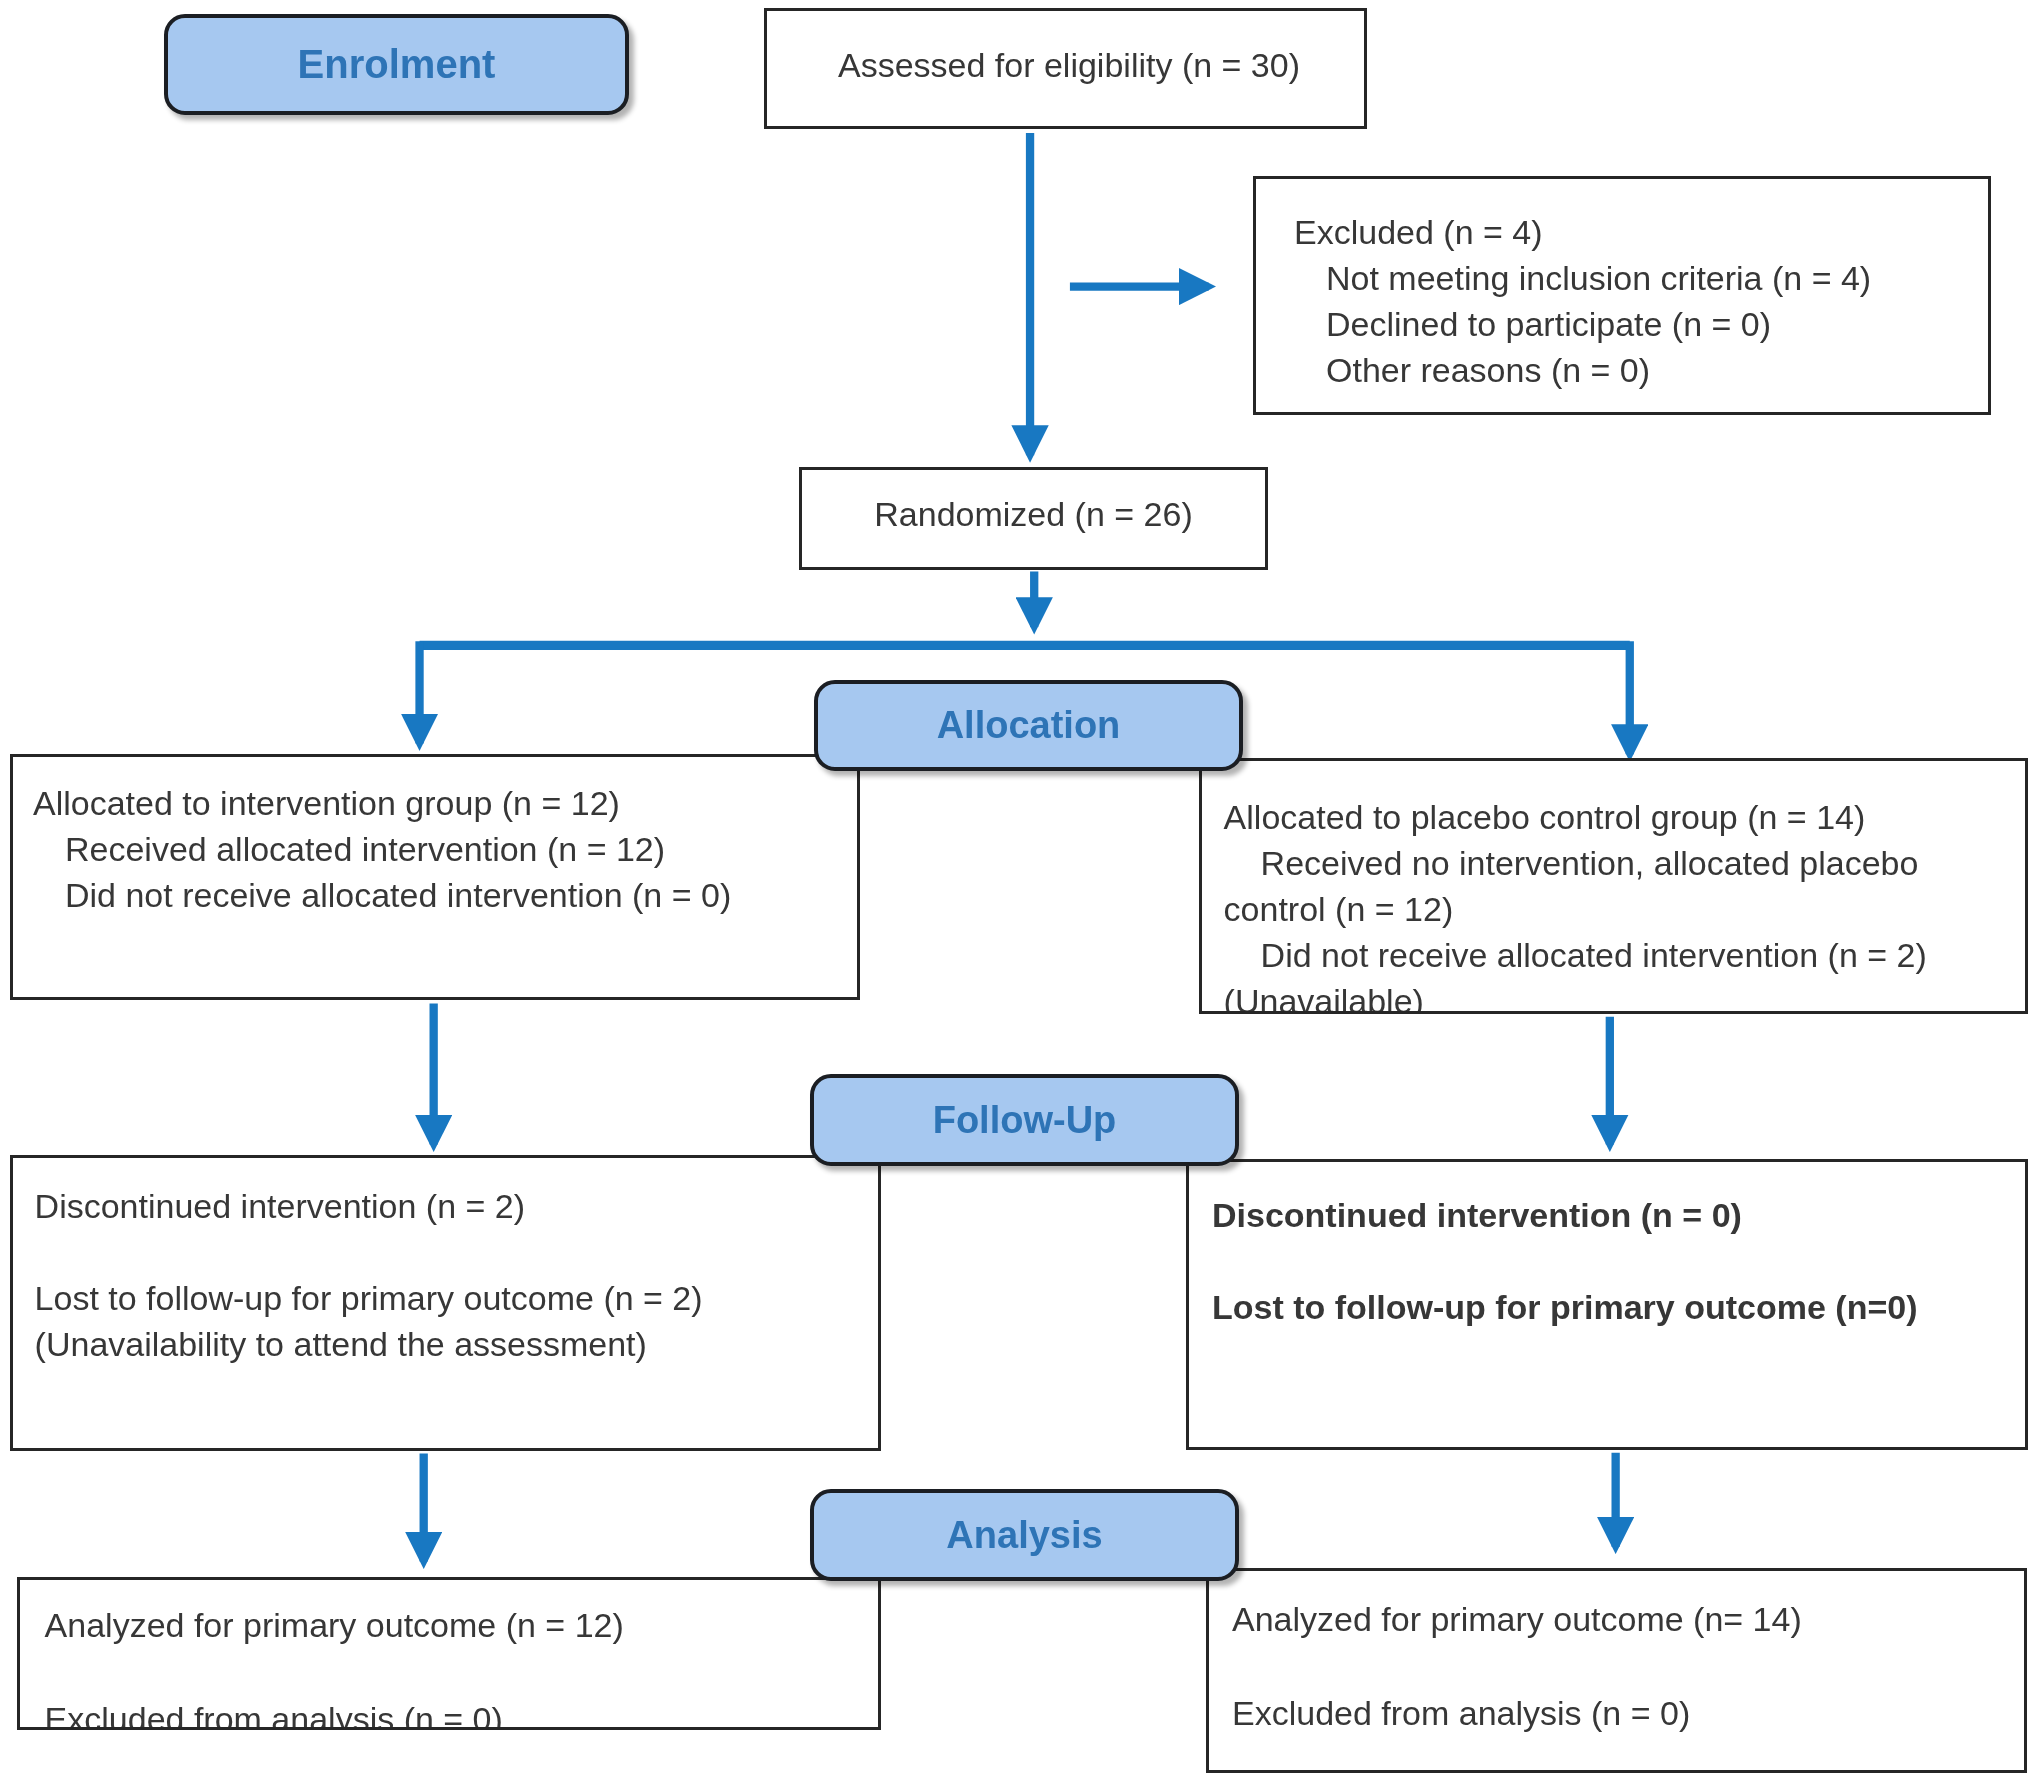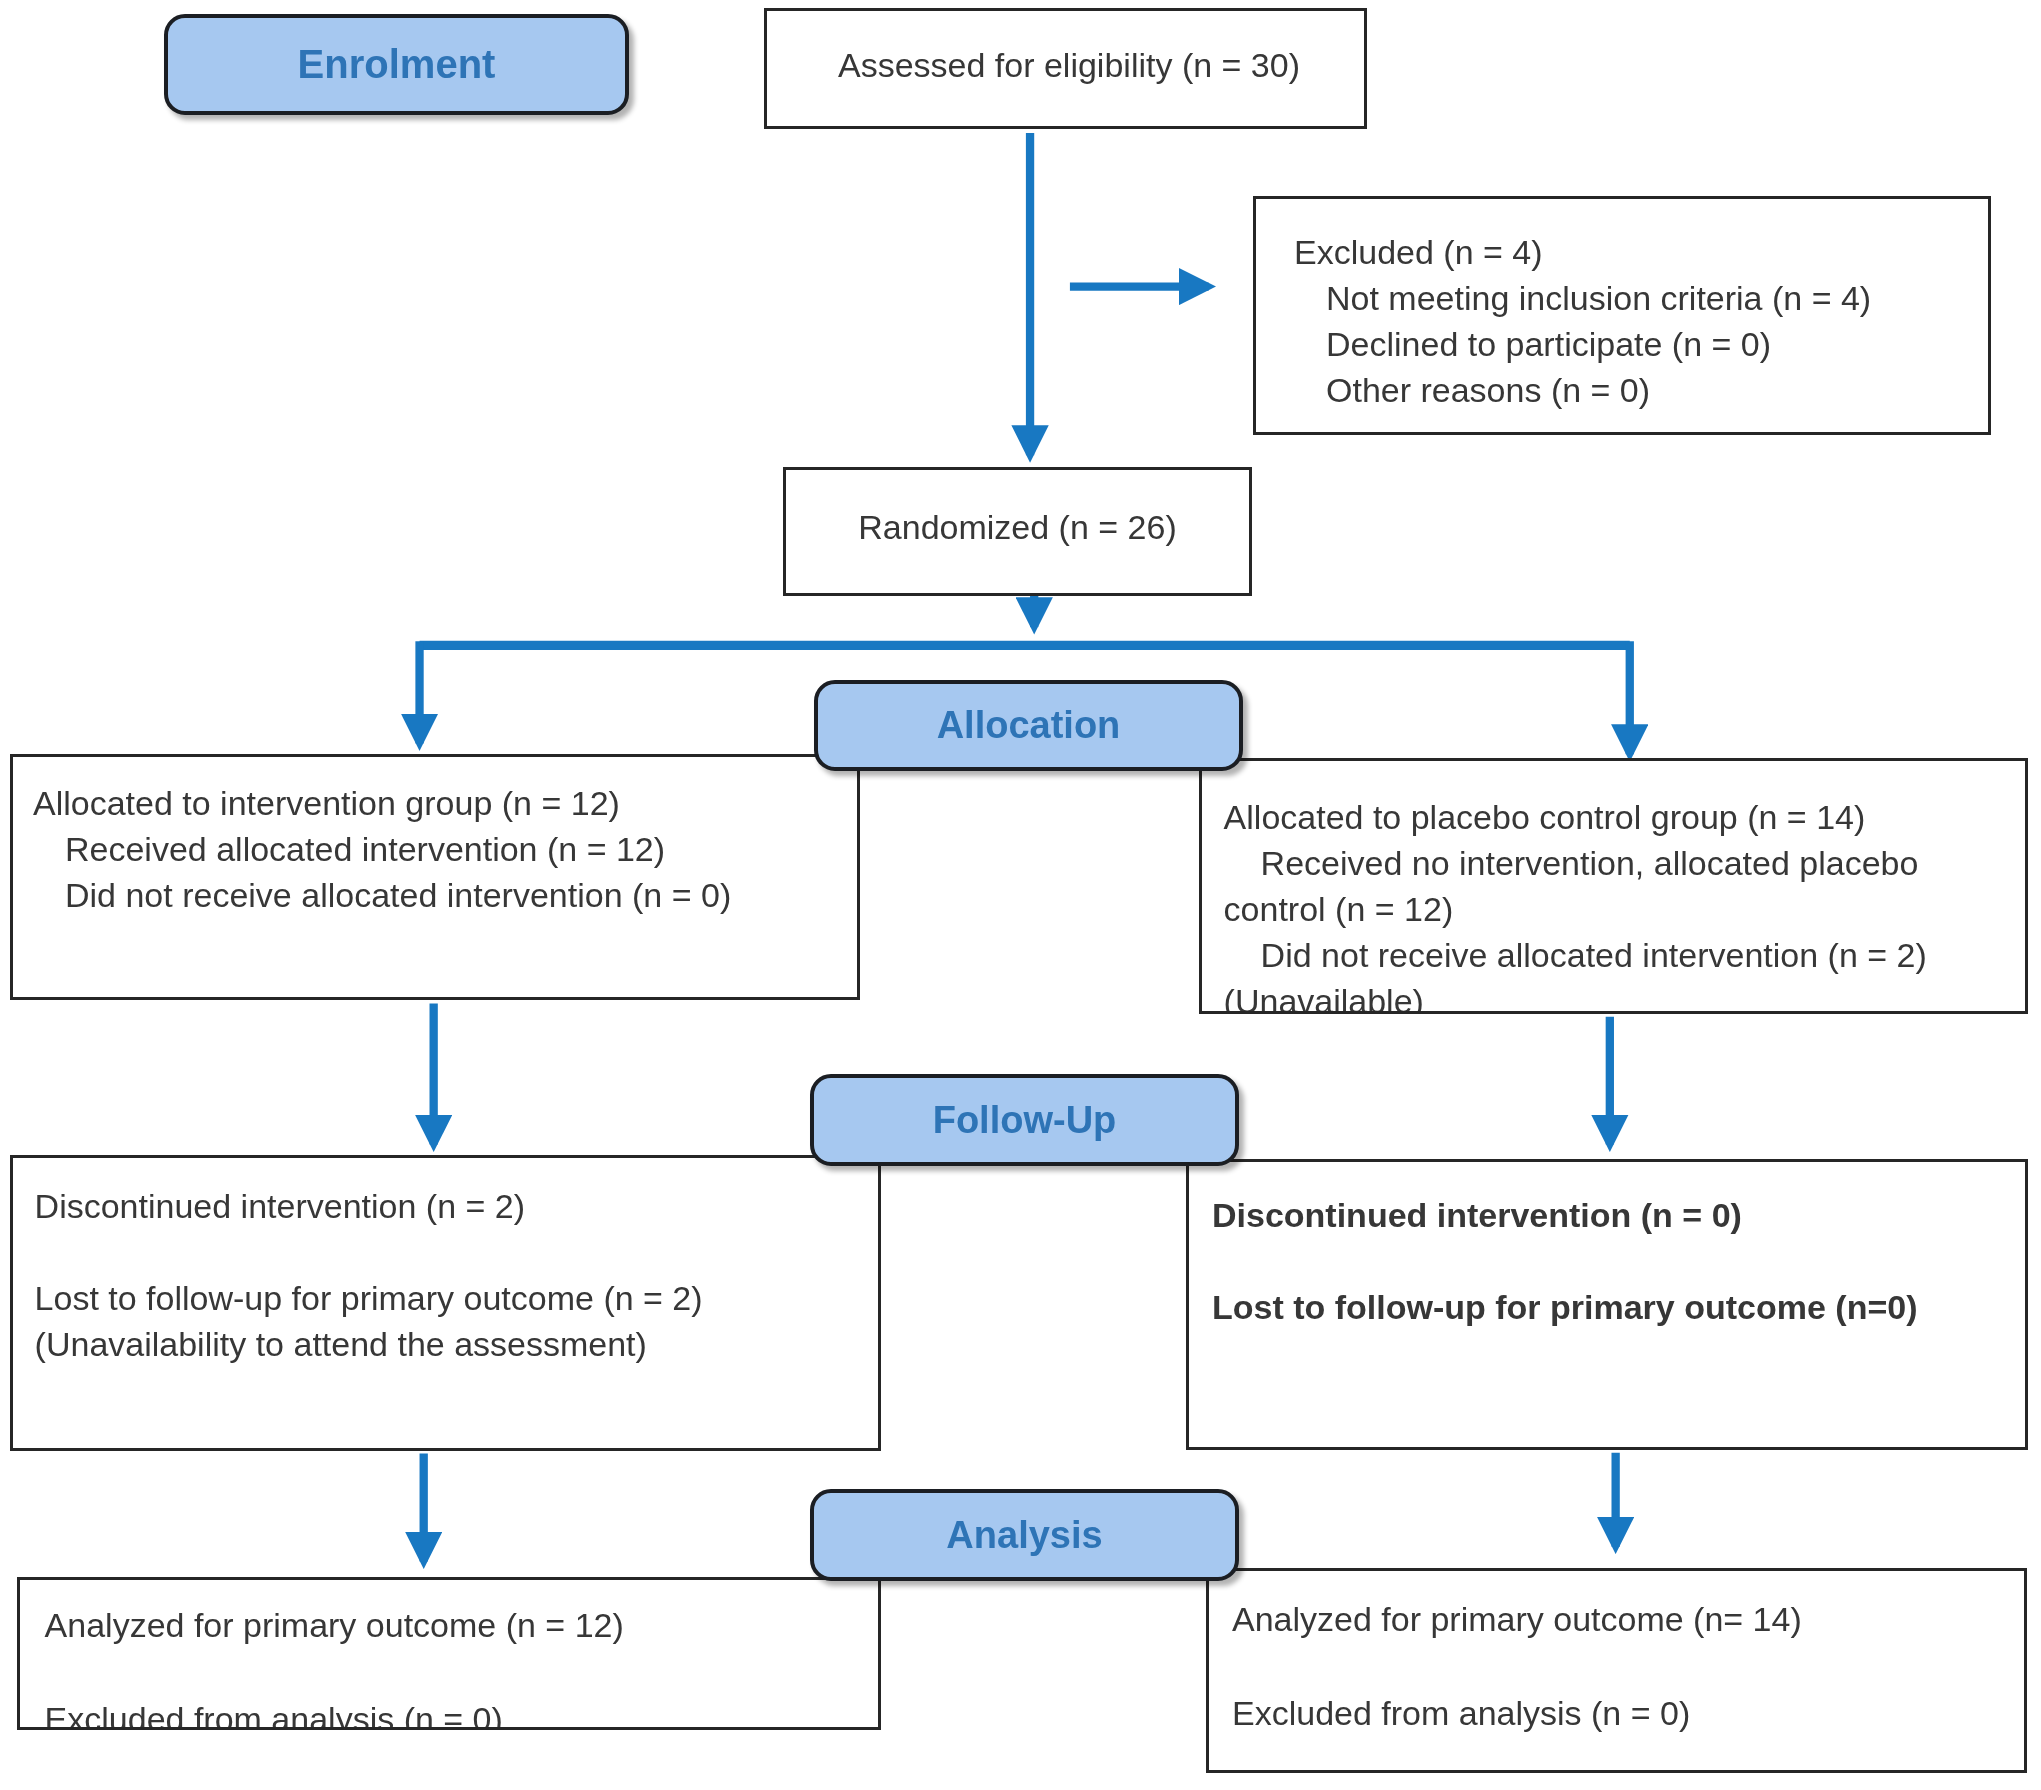--- a/index.html
+++ b/index.html
@@ -49,24 +49,24 @@
     display: flex;
     align-items: center;
     justify-content: center;
     font-size: 38px;
     font-weight: 700;
     color: #2E74B6;
     box-shadow: 4.2px 5px 5.8px rgba(0,0,0,0.30);
   }
   .indent p.sub { text-indent: 32px; }
   
-  #excluded-box   { left: 1253px; top: 176px;  width: 738px;  height: 239px; padding: 30px 15px 0 38px; margin-top: 20px; }
+  #excluded-box   { left: 1253px; top: 176px;  width: 738px;  height: 239px; padding: 30px 15px 0 38px; }
   
   #assessed-box   { left: 764px;  top: 8.3px;   width: 603px;  height: 121px; padding-left: 7px; }
-  #randomized-box { left: 783px;  top: 467px;  width: 469px;  height: 129px; }
+  #randomized-box { left: 799px;  top: 467px;  width: 469px;  height: 103px; }
   
   #alloc-left-box  { left: 10px;   top: 754px;  width: 850px; height: 246px; padding: 23px 6.6px 0 20px; }
   #alloc-right-box { left: 1199px; top: 758px;  width: 829px;  height: 256px; padding: 33px 20px 0 21.6px; }
   #alloc-right-box p.sub { text-indent: 37px; }
   
   #fu-left-box  { left: 10px;   top: 1155px; width: 871px; height: 296px; padding: 25px 6.6px 0 21.6px; }
   #fu-right-box { left: 1186px; top: 1159px; width: 842px; height: 291px; padding: 30px 6.6px 0 23px; font-weight: bold; }
   .gap-top { margin-top: 46px !important; }
   .gap-top-lg { margin-top: 48px !important; }
   

